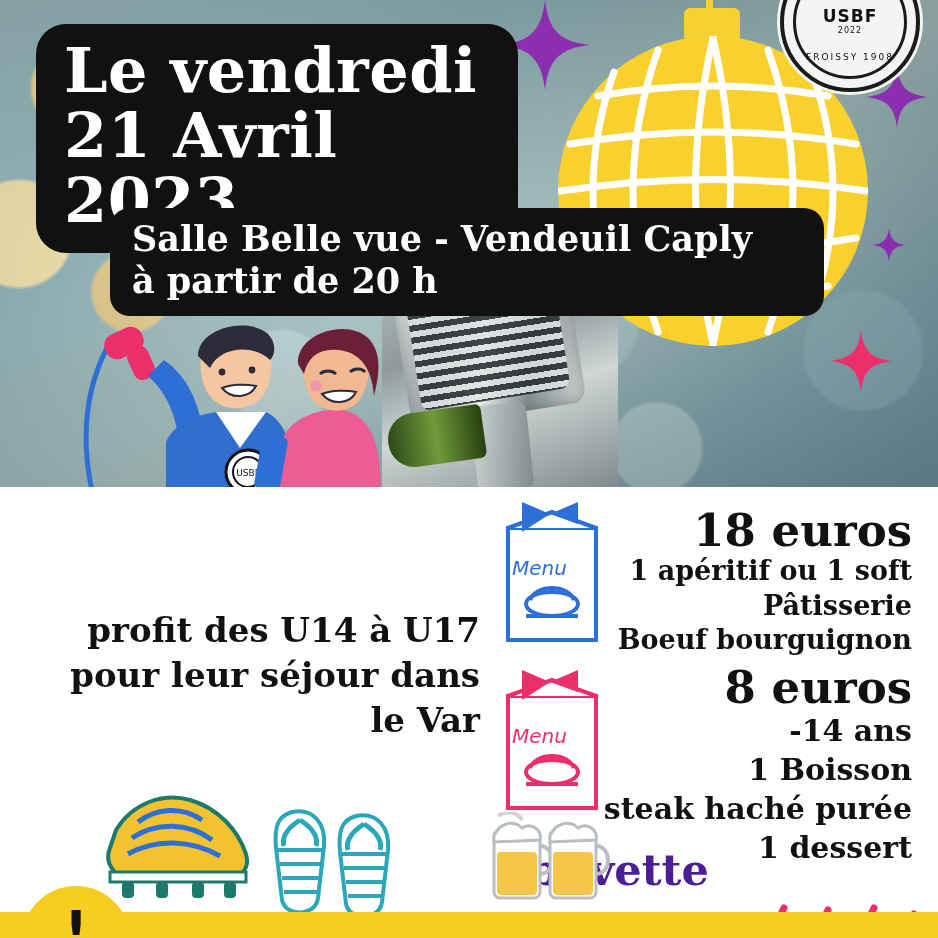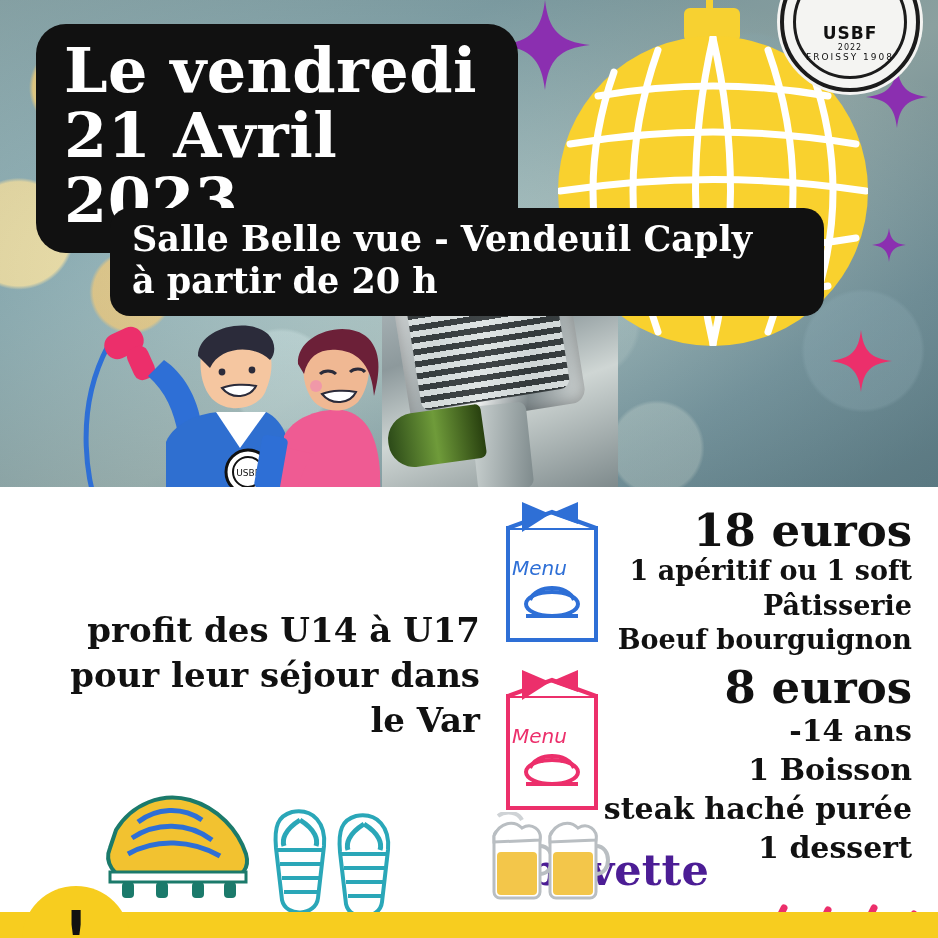--- a/index.html
+++ b/index.html
@@ -132,21 +132,21 @@
     box-shadow: 0 0 0 3px #f4f4f2;
   }
   .logo-inner {
     position: absolute; inset: 9px; border-radius: 50%;
     border: 3px solid #1b1b1b;
     display: flex; flex-direction: column; align-items: center; justify-content: flex-end;
     padding-bottom: 14px;
   }
   .logo-name { font-family: "DejaVu Sans", sans-serif; font-weight: bold; font-size: 17px; color: #111; letter-spacing: 1px; }
   .logo-year { font-family: "DejaVu Sans", sans-serif; font-size: 8px; color: #111; letter-spacing: 1px; }
-  .logo-arc { font-family: "DejaVu Sans", sans-serif; font-size: 9px; color: #111; letter-spacing: 2px; margin-top: 0;}
+  .logo-arc { font-family: "DejaVu Sans", sans-serif; font-size: 9px; color: #111; letter-spacing: 2px; margin-top: 17px;}
 
   
   .bottom-band {
     position: absolute; left: 0; top: 487px; width: 938px; height: 451px;
     background: #ffffff;
   }
 
   .org-text {
     position: absolute; left: 10px; top: 608px; width: 470px;
     text-align: right;

